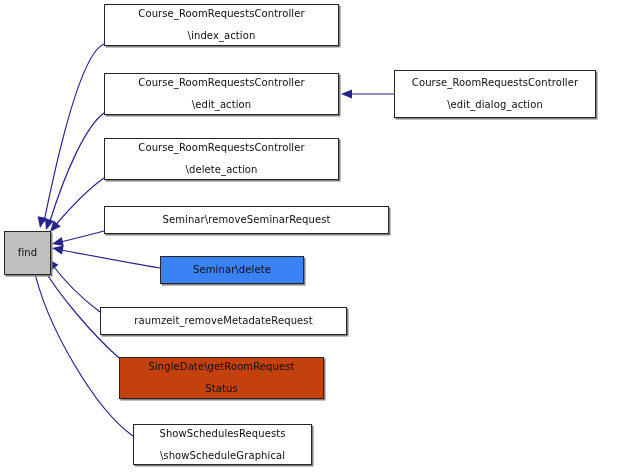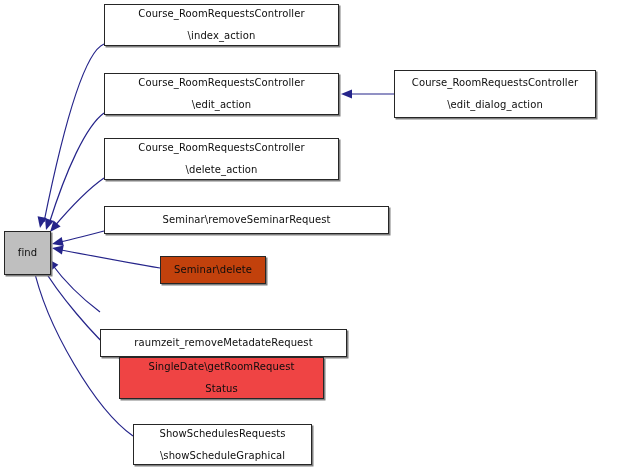--- a/index.html
+++ b/index.html
@@ -72,23 +72,23 @@
 
   <div id="nodes-layer">
       <div class="node current" style="left: 4px; top: 231px; width: 47px; height: 44px; background: rgb(191, 191, 191); border-color: rgb(38, 38, 38);">find</div>
       <div class="node" style="left: 104px; top: 4px; width: 235px; height: 42px; background: rgb(255, 255, 255); border-color: rgb(38, 38, 38);">Course_RoomRequestsController
 \index_action</div>
       <div class="node" style="left: 104px; top: 73px; width: 235px; height: 42px; background: rgb(255, 255, 255); border-color: rgb(38, 38, 38);">Course_RoomRequestsController
 \edit_action</div>
       <div class="node" style="left: 104px; top: 138px; width: 235px; height: 42px; background: rgb(255, 255, 255); border-color: rgb(38, 38, 38);">Course_RoomRequestsController
 \delete_action</div>
       <div class="node" style="left: 104px; top: 206px; width: 285px; height: 28px; background: rgb(255, 255, 255); border-color: rgb(38, 38, 38);">Seminar\removeSeminarRequest</div>
-      <div class="node" style="left: 160px; top: 256px; width: 106px; height: 28px; background: #c2410c; border-color: rgb(38, 38, 38);">Seminar\delete</div>
-      <div class="node" style="left: 100px; top: 307px; width: 247px; height: 28px; background: rgb(255, 255, 255); border-color: rgb(38, 38, 38); margin-top: 22px;">raumzeit_removeMetadateRequest</div>
-      <div class="node" style="left: 119px; top: 357px; width: 205px; height: 42px; background: #ef4444; border-color: rgb(38, 38, 38);">SingleDate\getRoomRequest
+      <div class="node" style="left: 160px; top: 256px; width: 144px; height: 28px; background: #3b82f6; border-color: rgb(38, 38, 38);">Seminar\delete</div>
+      <div class="node" style="left: 100px; top: 307px; width: 247px; height: 28px; background: rgb(255, 255, 255); border-color: rgb(38, 38, 38);">raumzeit_removeMetadateRequest</div>
+      <div class="node" style="left: 119px; top: 357px; width: 205px; height: 42px; background: #c2410c; border-color: rgb(38, 38, 38);">SingleDate\getRoomRequest
 Status</div>
       <div class="node" style="left: 133px; top: 424px; width: 179px; height: 41px; background: rgb(255, 255, 255); border-color: rgb(38, 38, 38);">ShowSchedulesRequests
 \showScheduleGraphical</div>
       <div class="node" style="left: 394px; top: 70px; width: 202px; height: 48px; background: rgb(255, 255, 255); border-color: rgb(38, 38, 38);">Course_RoomRequestsController
 \edit_dialog_action</div>
     </div>
 
 </div>
 
 </body></html>

